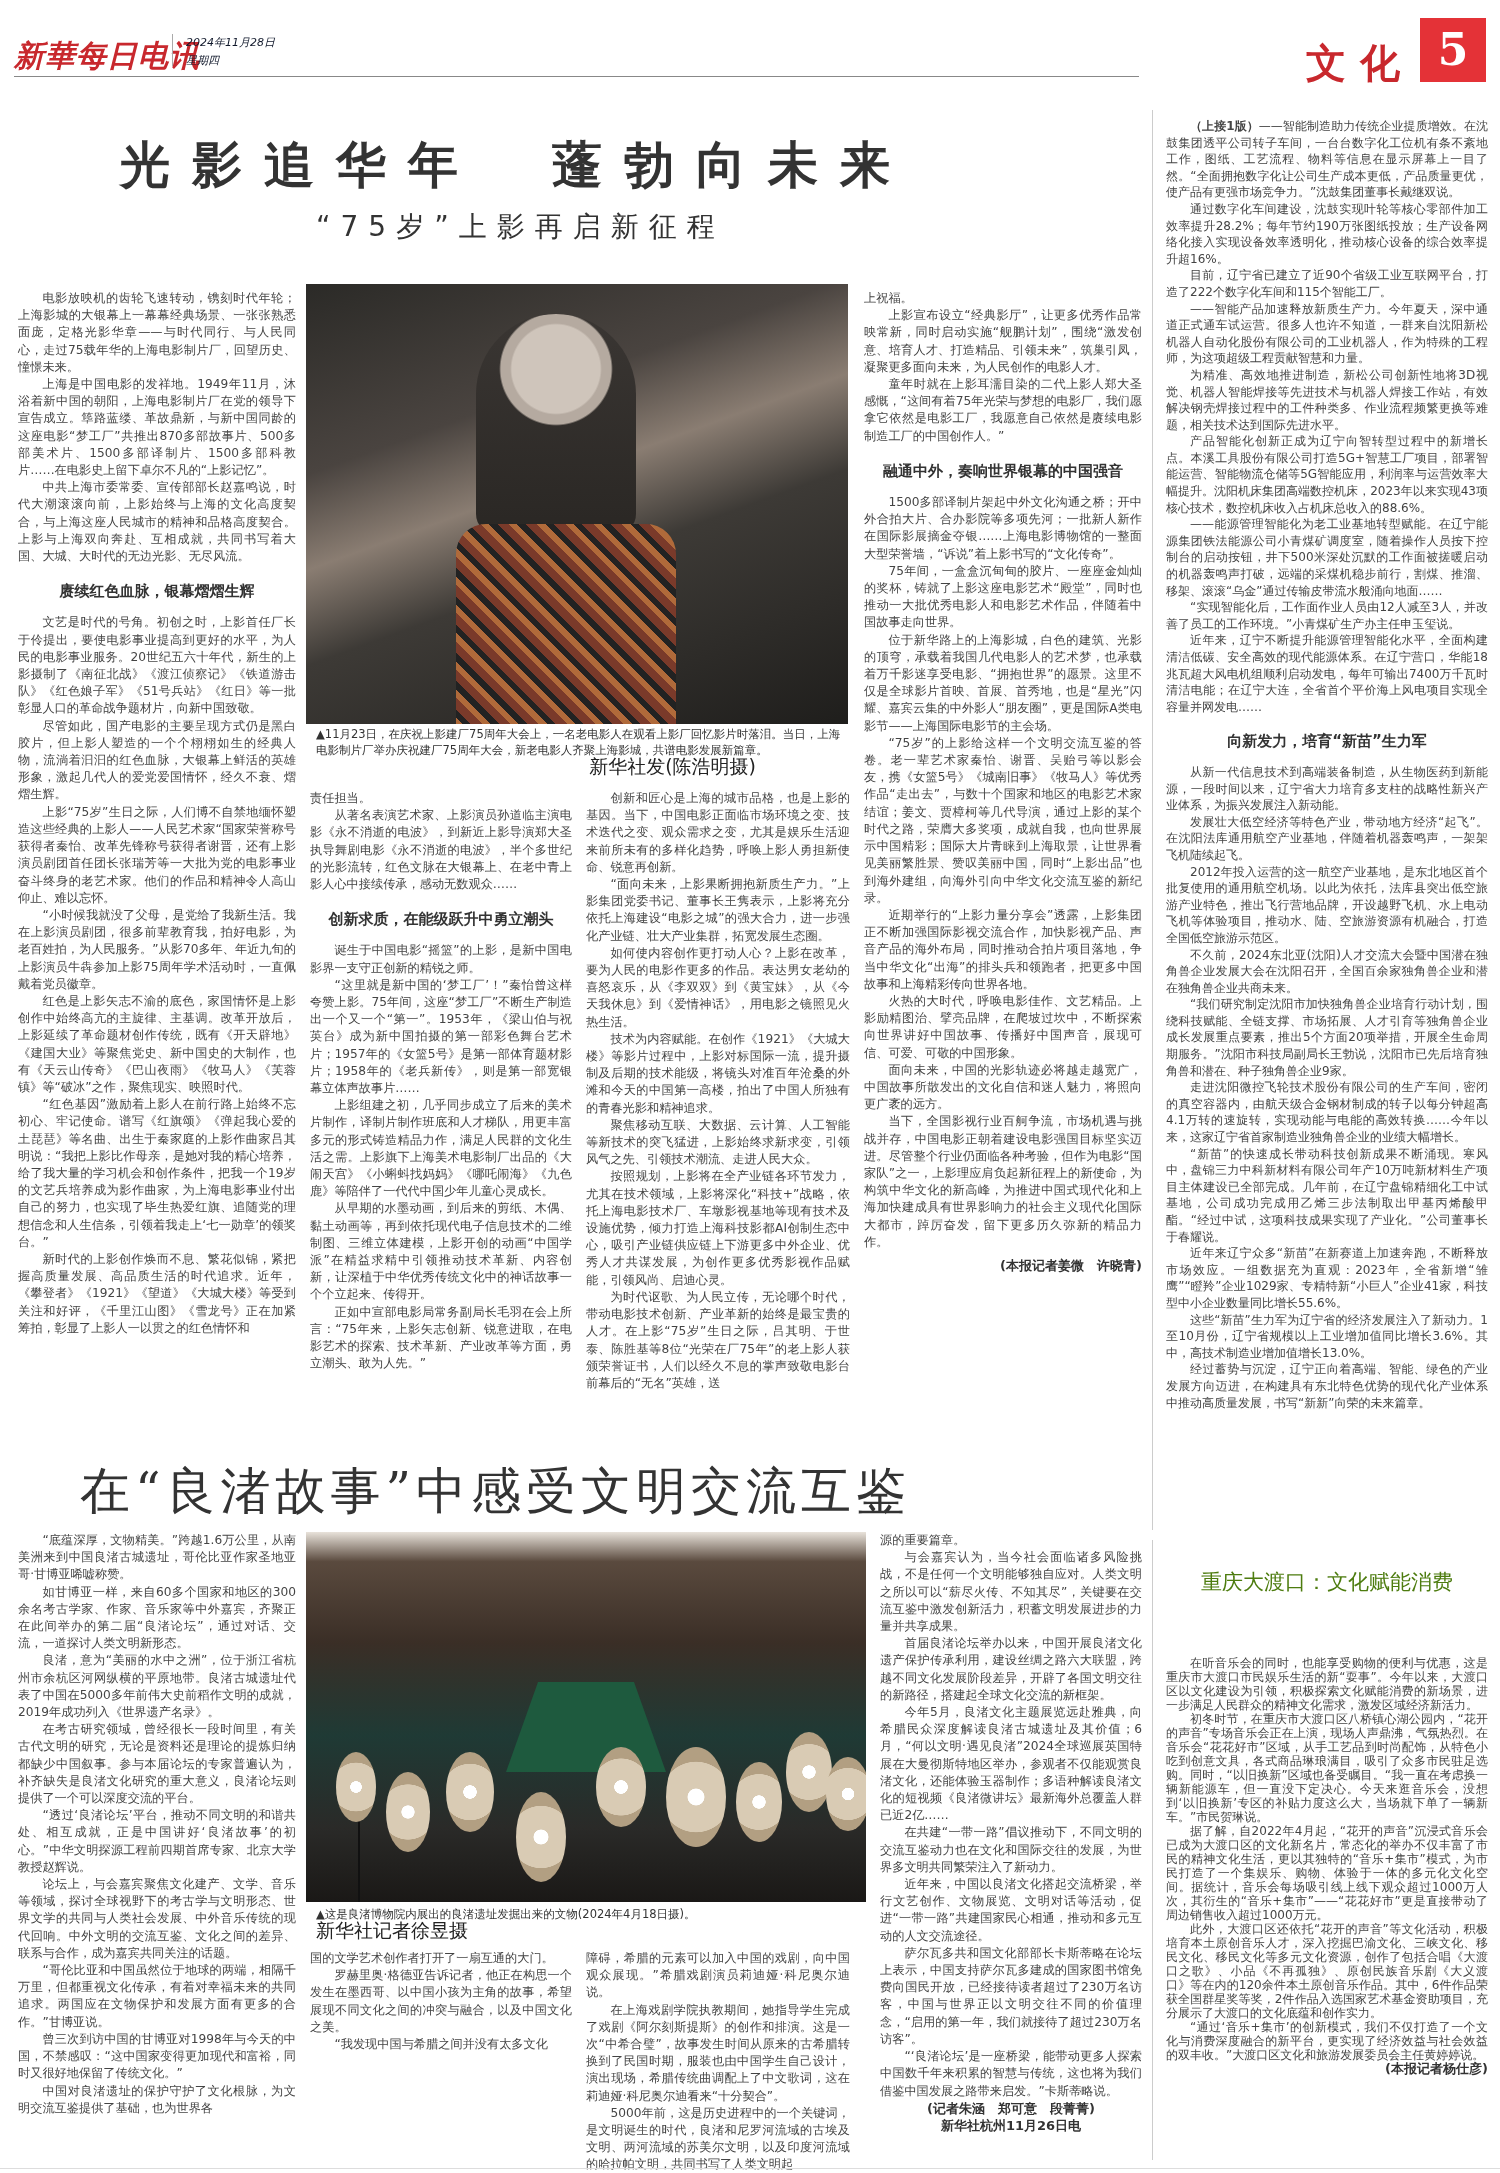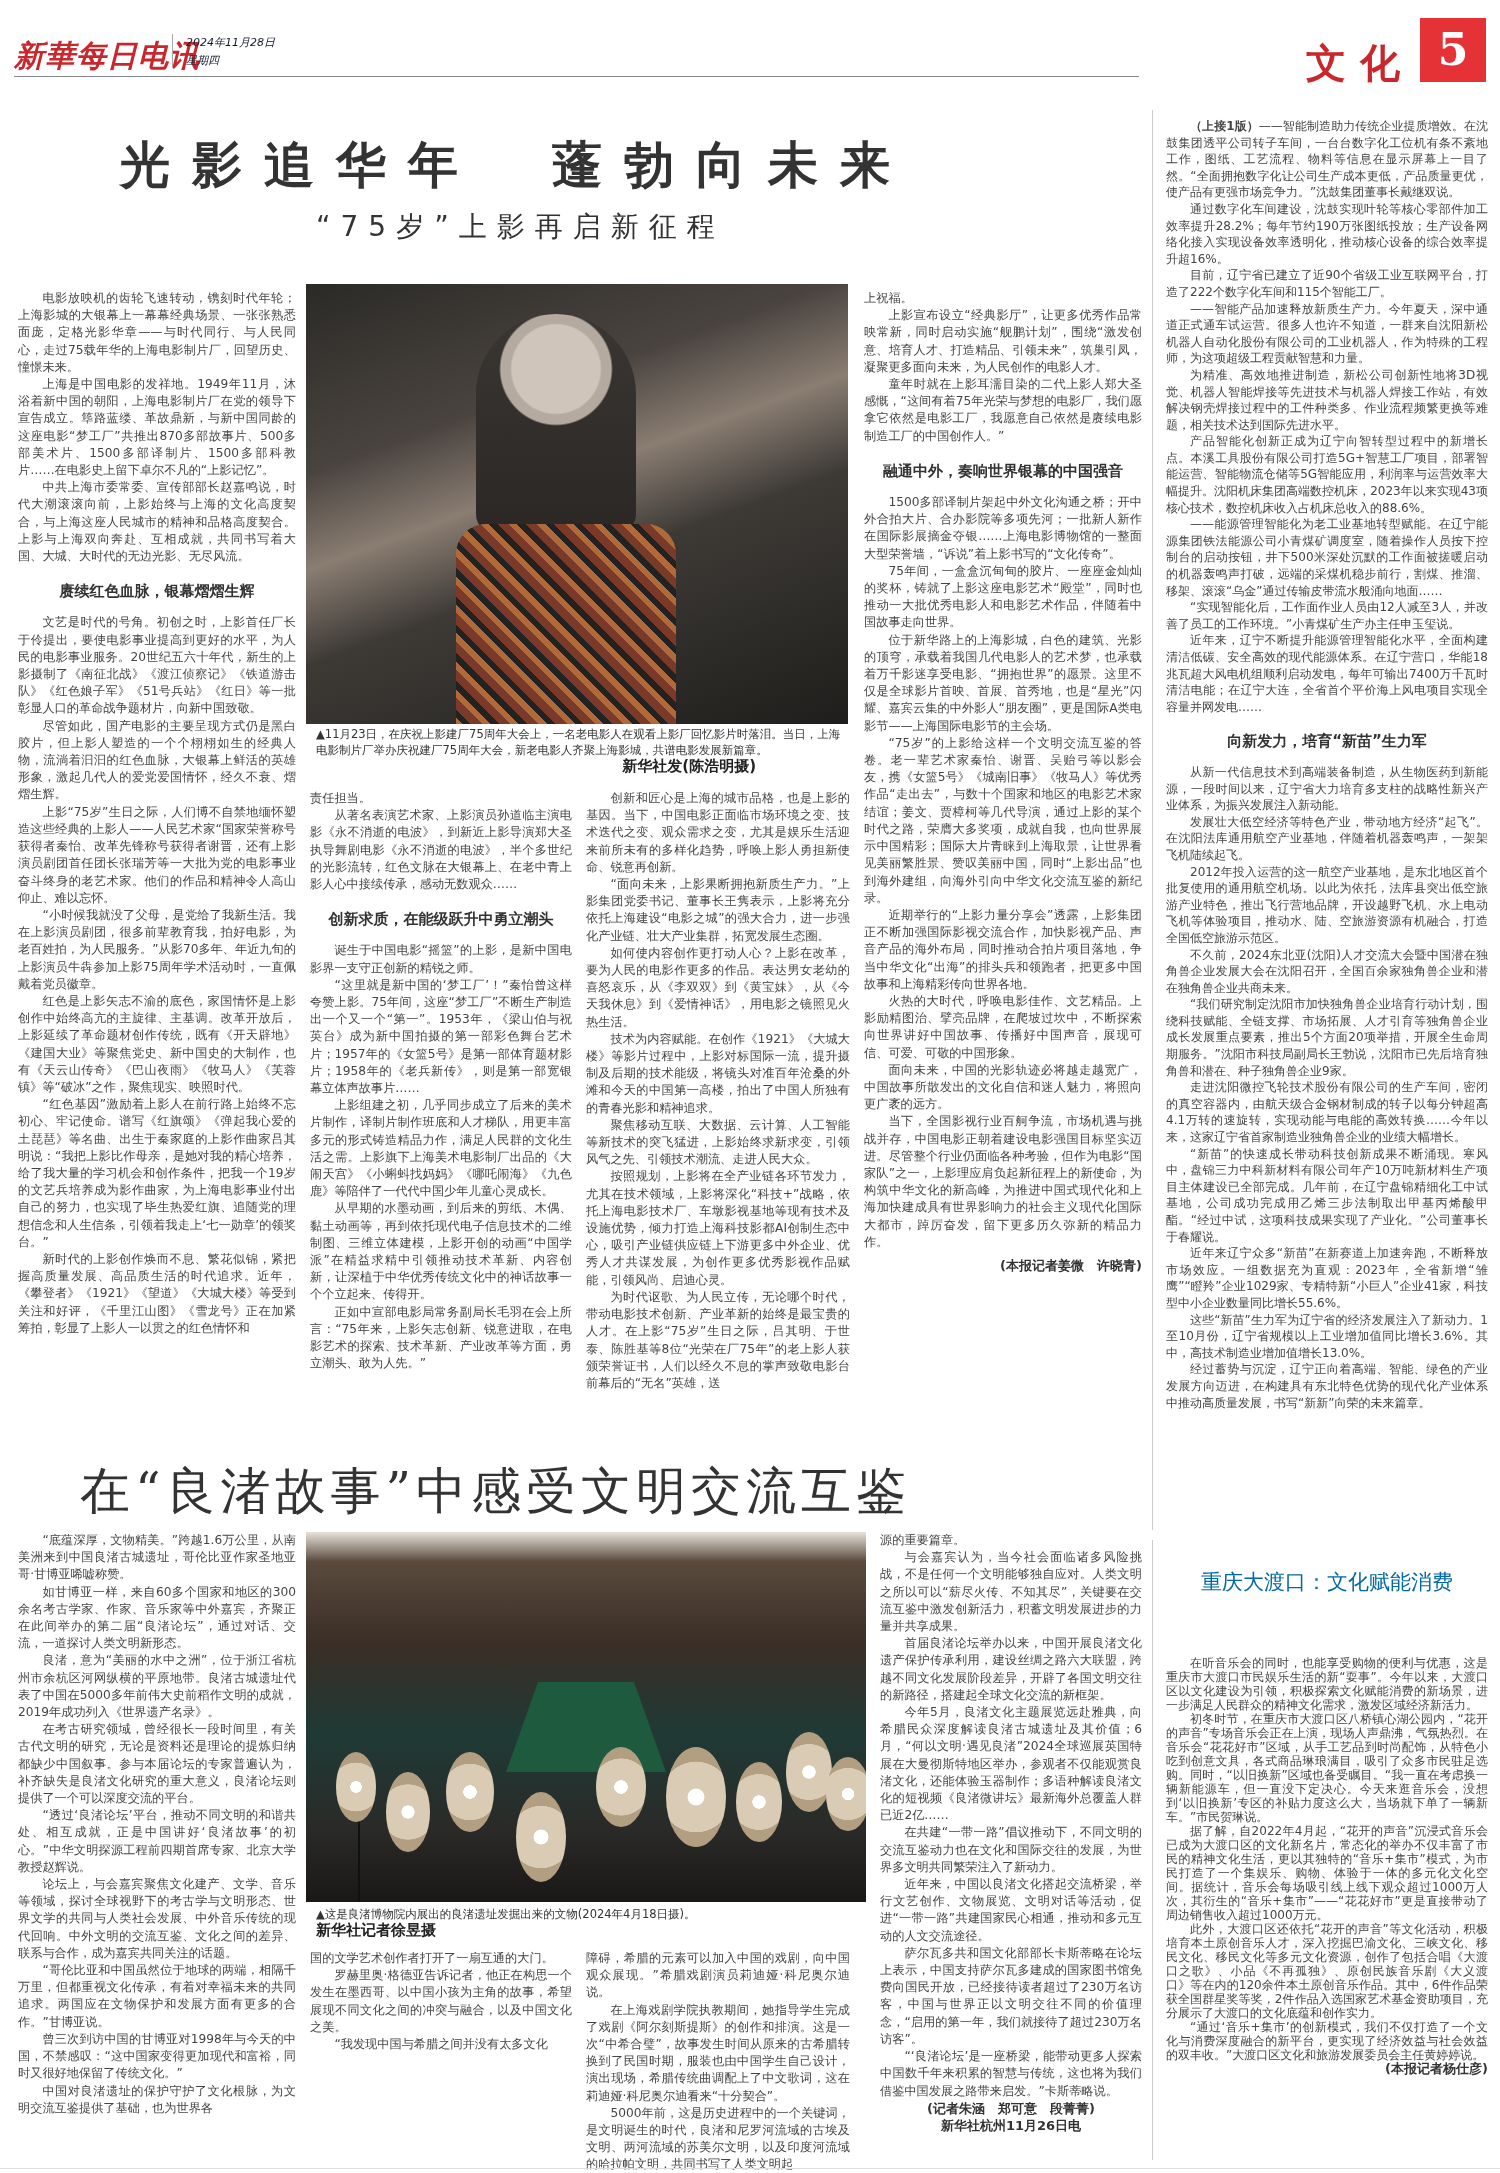--- a/index.html
+++ b/index.html
@@ -13,27 +13,27 @@
   .page-num{left:1420px;top:18px;width:66px;height:64px;background:#e43237;color:#fff;font-size:44px;font-weight:bold;text-align:center;line-height:64px;font-family:"DejaVu Serif",serif;}
   .headline1{left:120px;top:132px;font-size:50px;font-weight:bold;color:#333;letter-spacing:22px;font-family:"DejaVu Serif",serif;}
   .subhead1{left:316px;top:208px;font-size:28px;color:#333;letter-spacing:10px;font-family:"DejaVu Sans",sans-serif;}
   .col{font-size:12.2px;line-height:17.2px;color:#444;text-align:justify;font-family:"DejaVu Sans",sans-serif;}
   .col p{text-indent:2em;}
   .col h3{font-size:15px;font-weight:bold;color:#333;text-align:center;margin:18px 0 14px;font-family:"DejaVu Sans",sans-serif;}
   .photo{background:linear-gradient(160deg,#2b2a27 0%,#4a4440 30%,#8a7d72 45%,#3d3a36 60%,#1f1e1c 100%);}
   .photo .figure{position:absolute;left:170px;top:30px;width:160px;height:220px;border-radius:80px 80px 20px 20px;background:radial-gradient(circle at 50% 25%,#cfc5bb 0 24%,#b5aaa0 25% 30%,transparent 31%),linear-gradient(#3a3633,#2a2724);}
   .photo .scarf{position:absolute;left:150px;top:240px;width:220px;height:270px;background:repeating-linear-gradient(45deg,#7a3a2a 0 8px,#b06a3a 8px 14px,#222 14px 20px);border-radius:30px 30px 0 0;}
   .caption{font-size:11.5px;line-height:16px;color:#333;font-family:"DejaVu Sans",sans-serif;}
-  .credit{font-weight:bold;font-size:15px;color:#222;font-family:"DejaVu Sans",sans-serif;}
+  .credit{font-weight:normal;font-size:19px;color:#222;font-family:"DejaVu Sans",sans-serif;}
   .rule-v{width:1px;background:#ccc;}
   .headline2{left:80px;top:1458px;font-size:50px;font-weight:normal;color:#333;letter-spacing:5px;font-family:"DejaVu Serif",serif;}
   .photo2{background:linear-gradient(180deg,#e8e2da 0%,#5a4a3e 8%,#3a2e26 30%,#1f3a35 55%,#2a2a28 80%,#1a1816 100%);}
   .disc{position:absolute;border-radius:50%;background:radial-gradient(circle,#fff 0 14%,#d9cbb4 15% 60%,#b29f82 61% 100%);}
   .stand{position:absolute;width:2px;background:#111;}
-  .side-title{font-size:21px;color:#0369a1;text-align:center;font-family:"DejaVu Serif",serif;}
+  .side-title{font-size:21px;color:#4d7c0f;text-align:center;font-family:"DejaVu Serif",serif;}
   .byline{font-weight:bold;font-size:13px;color:#333;text-align:right;font-family:"DejaVu Sans",sans-serif;}
   .bottom-rule{left:0;top:2168px;width:1500px;height:1px;background:#ddd;}
 </style>
 </head>
 <body>
 
 <div class="abs masthead-logo">新華每日电讯</div>
 <div class="abs masthead-sep"></div>
 <div class="abs masthead-date">
   <div>2024年11月28日</div>

